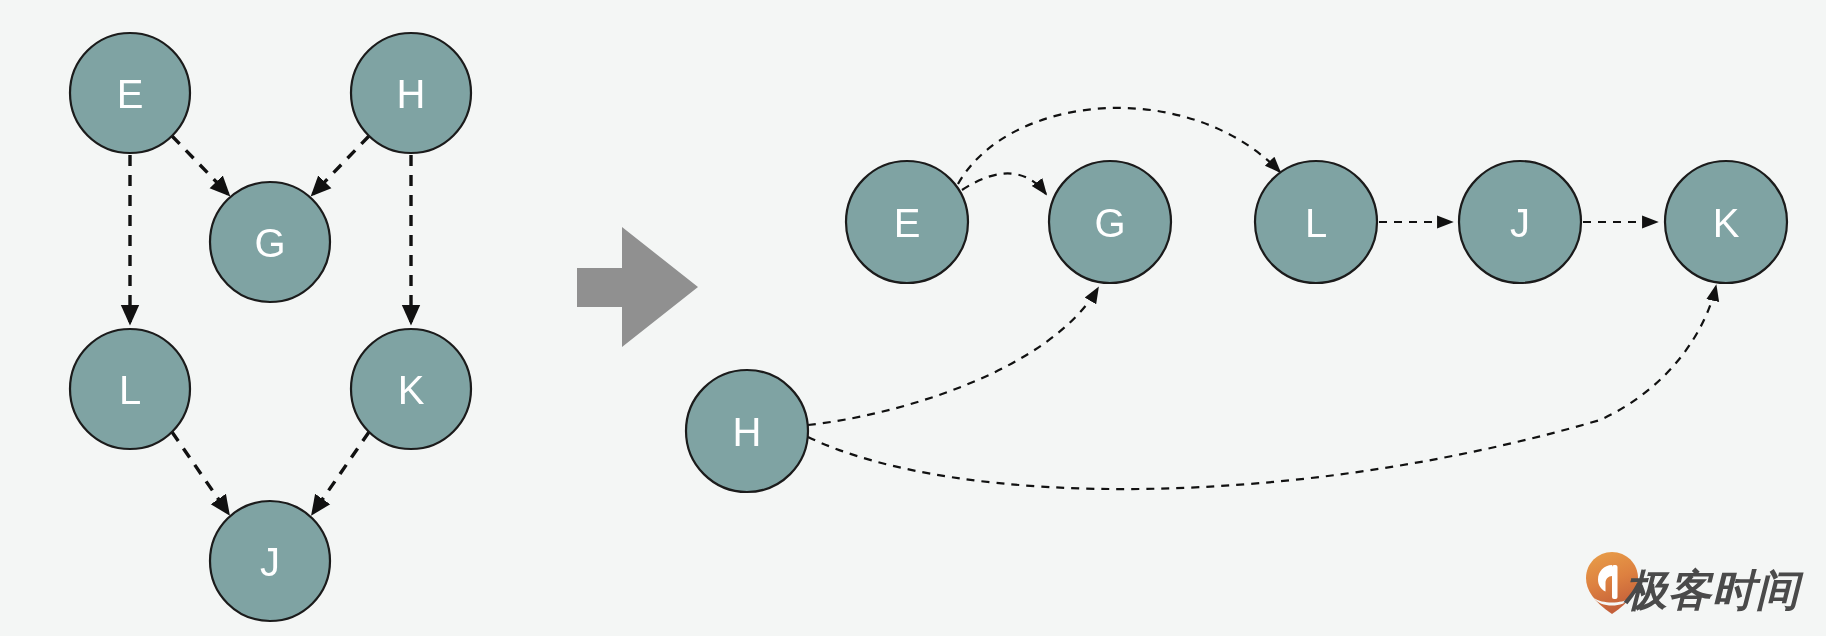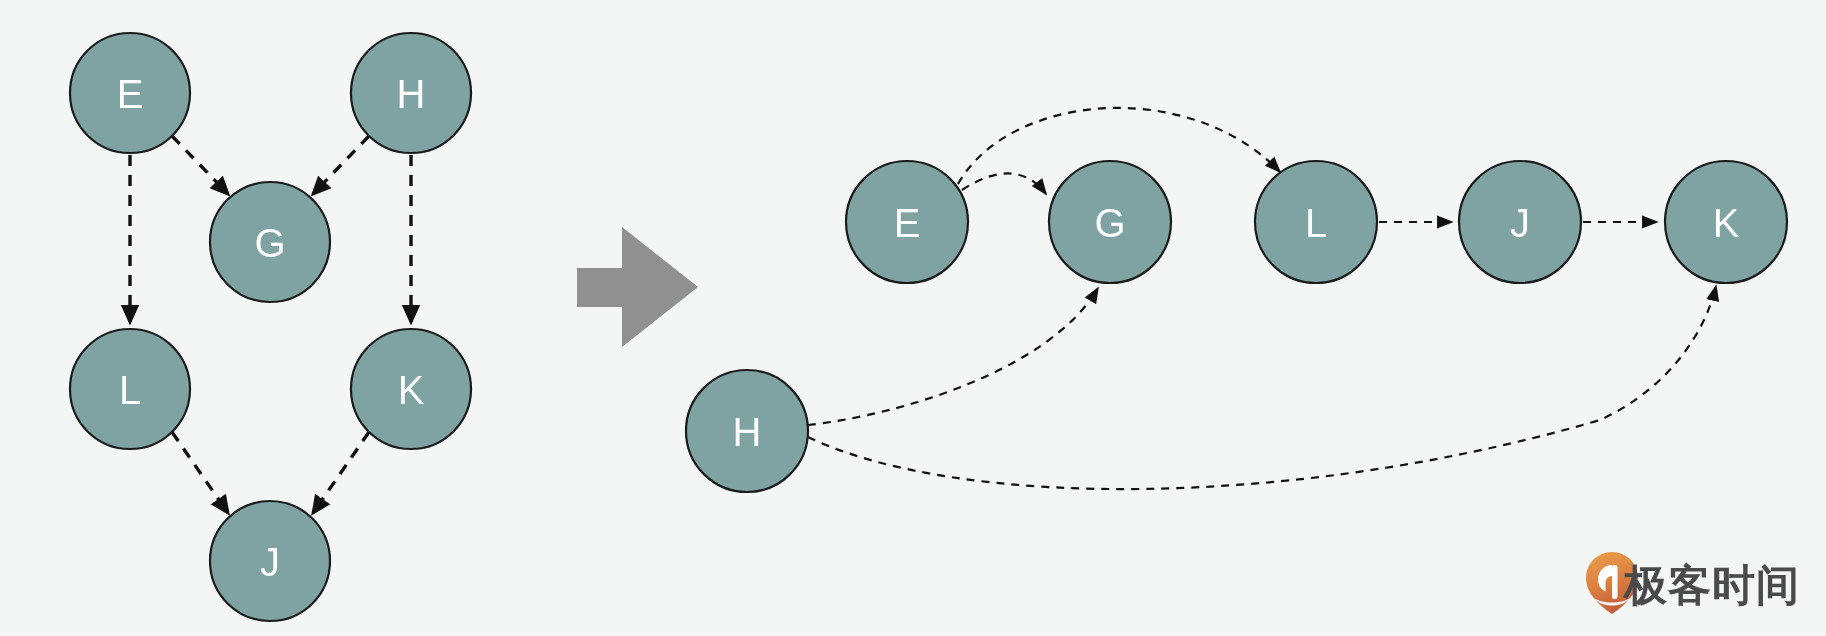--- a/index.html
+++ b/index.html
@@ -51,22 +51,23 @@
     stroke-linecap: butt;
   }
   .transform-arrow {
     fill: #909090;
   }
   #logo {
     position: absolute;
     right: 26px;
     bottom: 20px;
     display: flex;
-    align-items: flex-start;
+    align-items: center;
     gap: 24px;
+    font-style: italic;
   }
   #logo .logo-mark {
     width: 52px;
     height: 52px;
     position: relative;
   }
   #logo .logo-text {
     font-family: "Liberation Sans", sans-serif;
     font-size: 43px;
     font-weight: bold;

